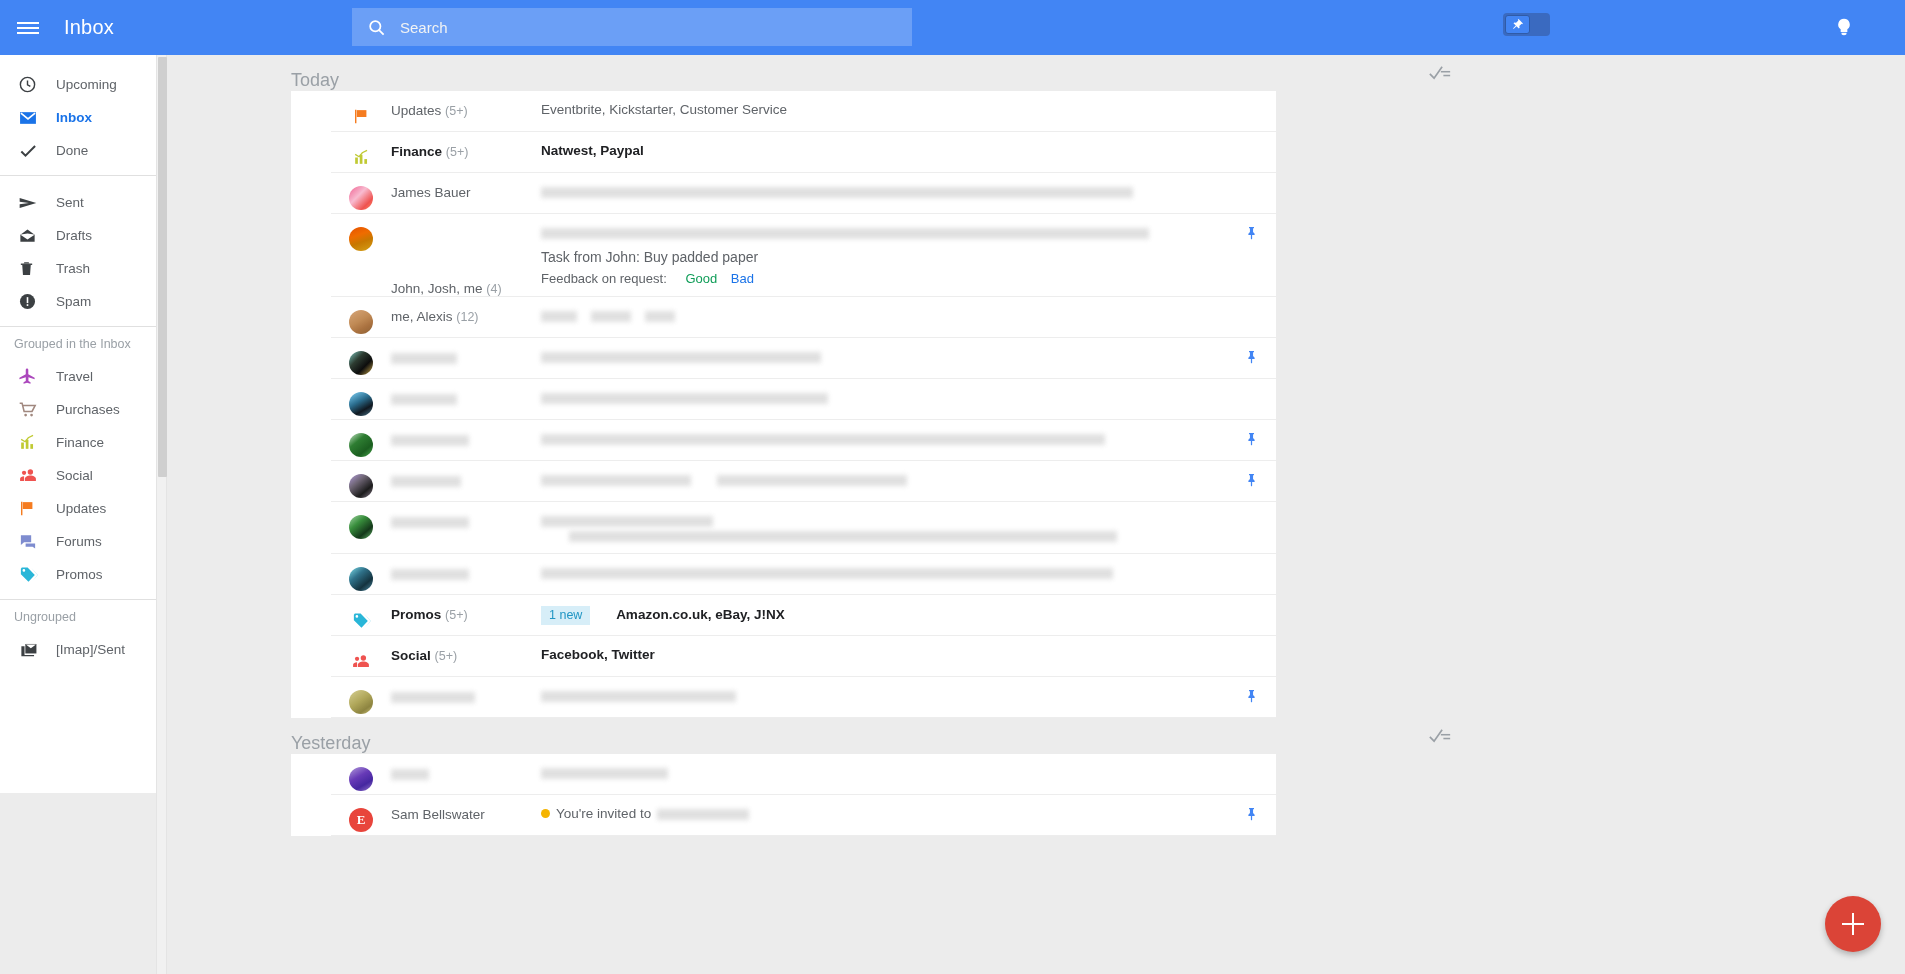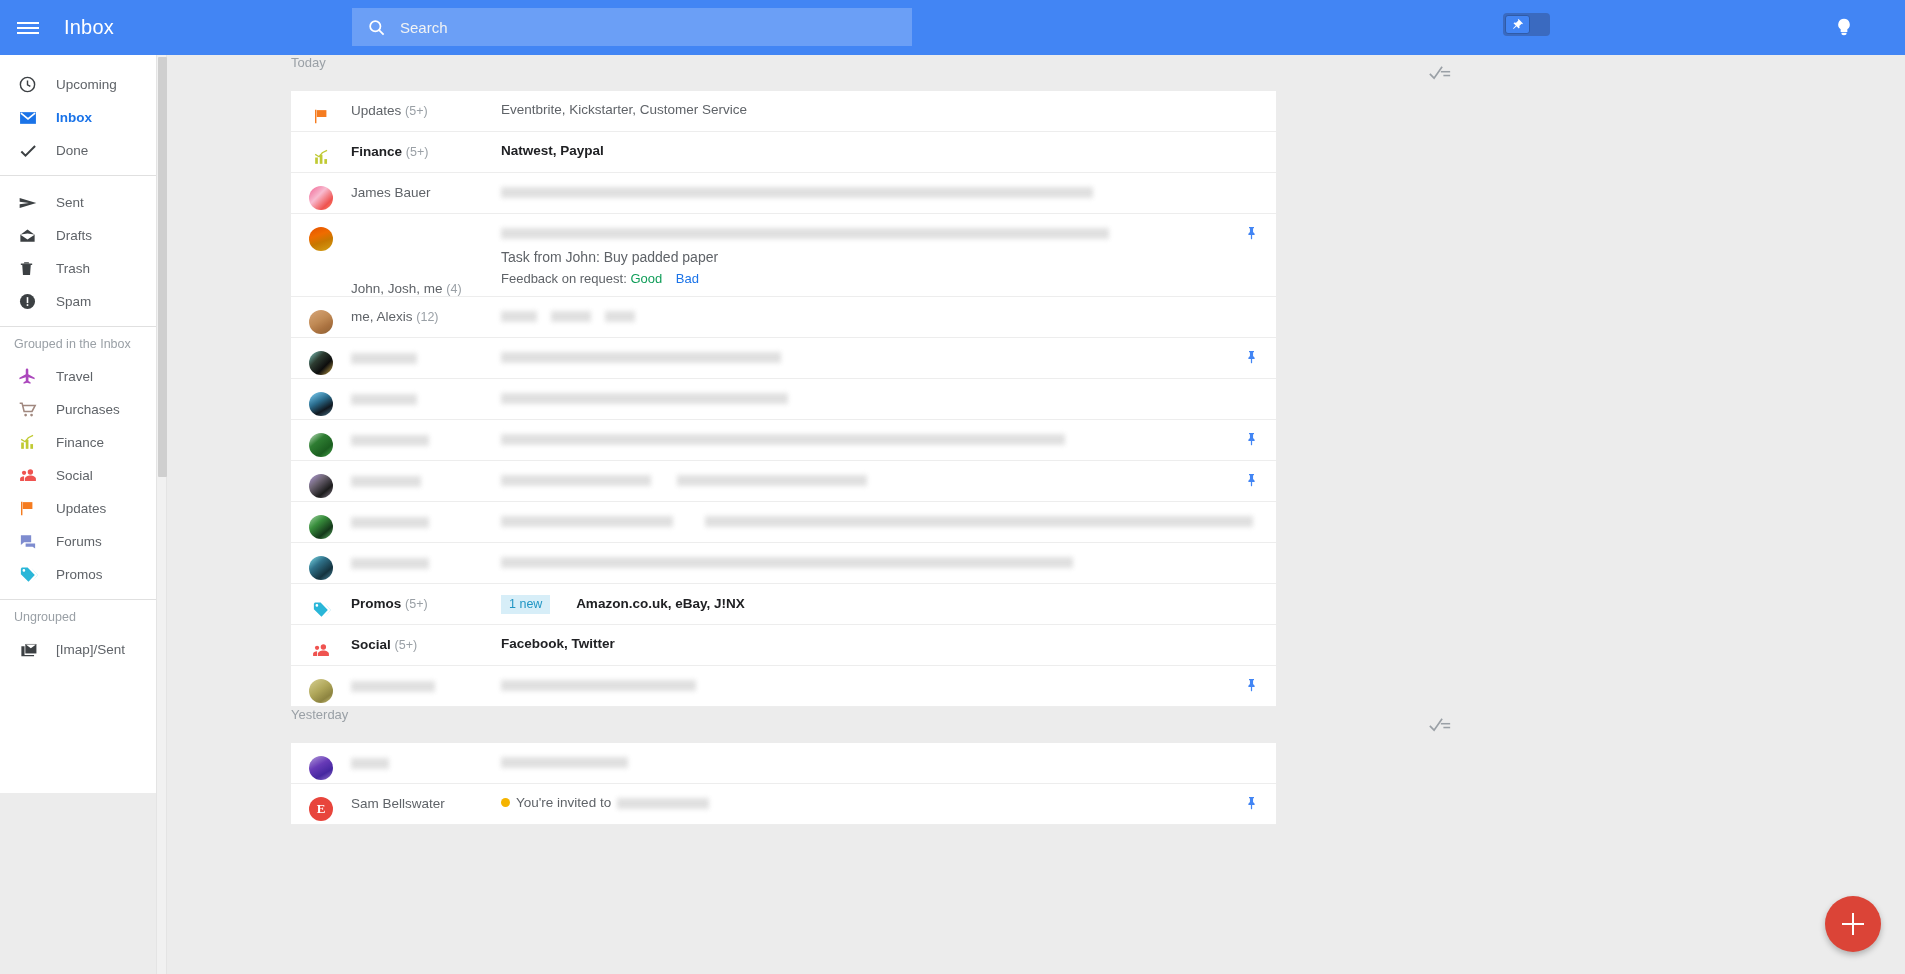--- a/index.html
+++ b/index.html
@@ -78,28 +78,28 @@
     display:flex; flex-direction:column; align-items:center; justify-content:flex-end;
     padding-bottom:12px; gap:14px;
   }
 
   
   #main{
     position:absolute; top:55px; left:169px; width:1736px; height:919px;
     background:#ececec; overflow:hidden;
   }
   .day-header{
-    position:relative; height:36px; display:flex; align-items:flex-start;
-    padding-left:122px; font-size:13px; color:#9aa0a6;
+    position:relative; height:36px; display:flex; align-items:flex-end;
+    padding-left:122px; font-size:18px; color:#9aa0a6;
   }
   .sweep{
     position:absolute; right:452px; top:6px; width:26px; height:24px;
     display:flex; align-items:center; justify-content:center; cursor:pointer;
   }
-  .list{ width:985px; margin-left:122px; background:#fff; }
+  .list{ width:985px; margin-left:122px; background:#fff;padding-left:40px; }
   .row{
     position:relative; display:flex; align-items:flex-start;
     min-height:40px; border-bottom:1px solid #ededed; background:#fff;
     cursor:pointer;
   }
   .row.tall{ min-height:79px;align-items:flex-end; }
   .row .avcell{
     width:60px; flex:none; display:flex; align-items:center; justify-content:center;
     padding-top:10px; align-self:flex-start; height:40px;
   }
@@ -107,21 +107,21 @@
     width:150px; flex:none; font-size:13.5px; color:#5f6368;
     padding-top:12px; white-space:nowrap;
   }
   .row .sender.bold{ color:#202124; font-weight:bold; }
   .row .count{ color:#9aa0a6; font-weight:normal; font-size:12.5px; }
   .row .body{ flex:1; padding-top:11px; padding-bottom:10px; font-size:13.5px; }
   .row .snip{ color:#5f6368; white-space:nowrap; }
   .row .snip.bold{ color:#202124; font-weight:bold; }
   .row .sub{ margin-top:9px; color:#5f6368; font-size:14px; }
   .row .sub2{ margin-top:6px; color:#5f6368; font-size:13px; }
-  .fb-good{ color:#0f9d58; margin-left:0; cursor:pointer; }
+  .fb-good{ color:#0f9d58; margin-left:15px; cursor:pointer; }
   .fb-bad{ color:#1a73e8; margin-left:10px; cursor:pointer; }
   .badge{
     display:inline-block; background:#d7eef8; color:#2196c4;
     font-size:12.5px; padding:2px 8px; margin-right:22px; line-height:15px;
   }
   .pin{
     position:absolute; right:16px; top:10px; width:16px; height:18px; cursor:pointer;
   }
 
   

